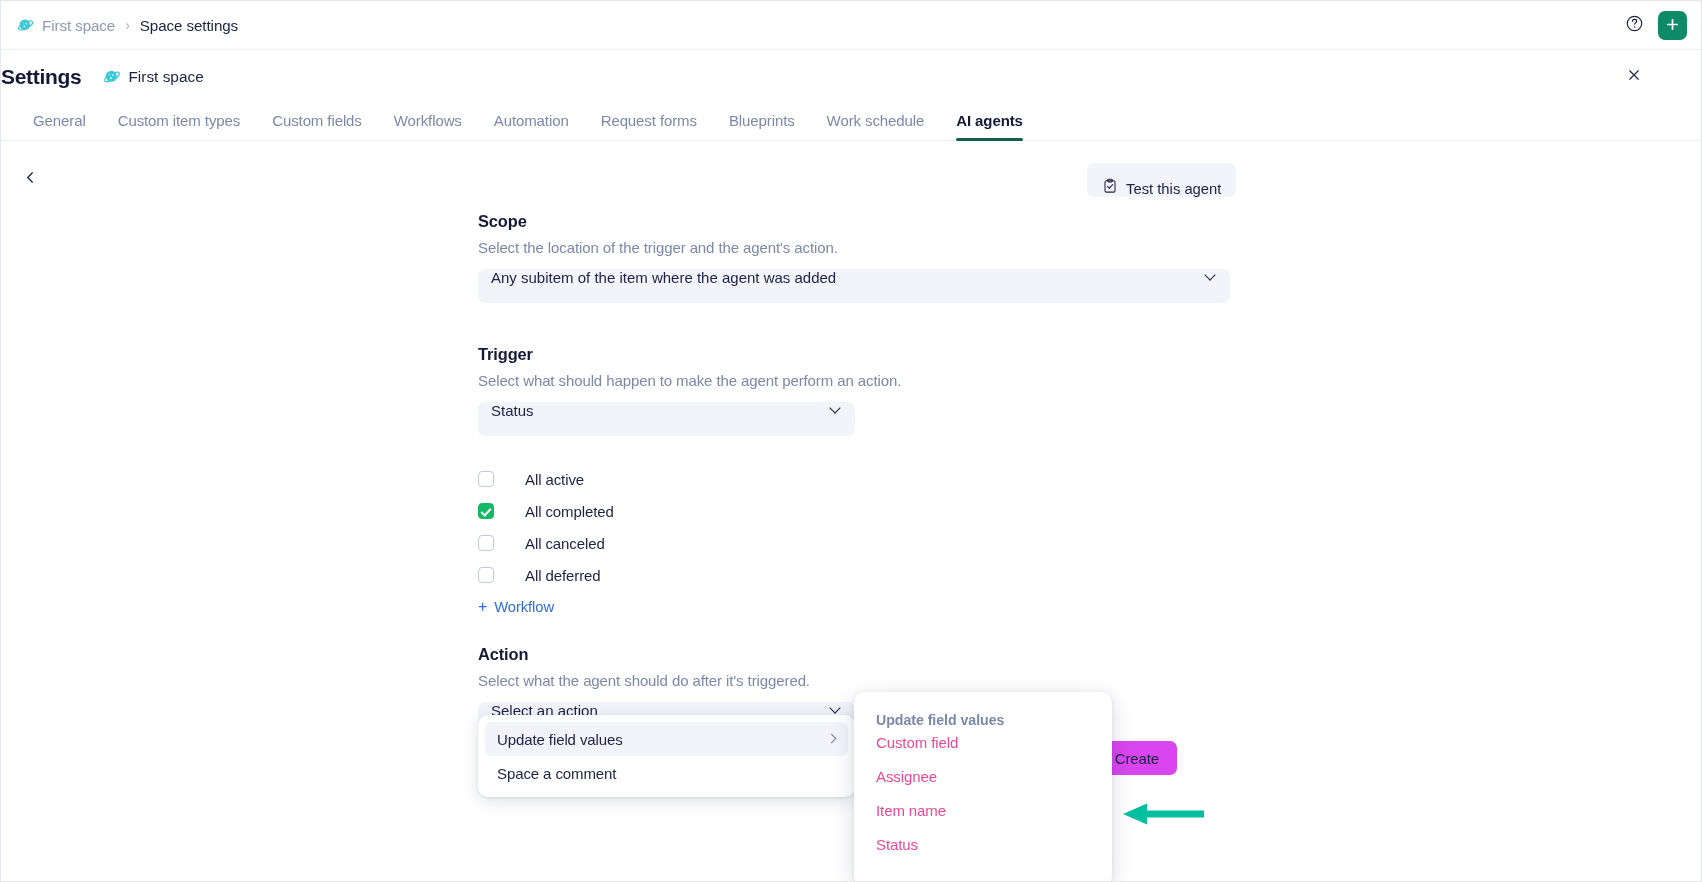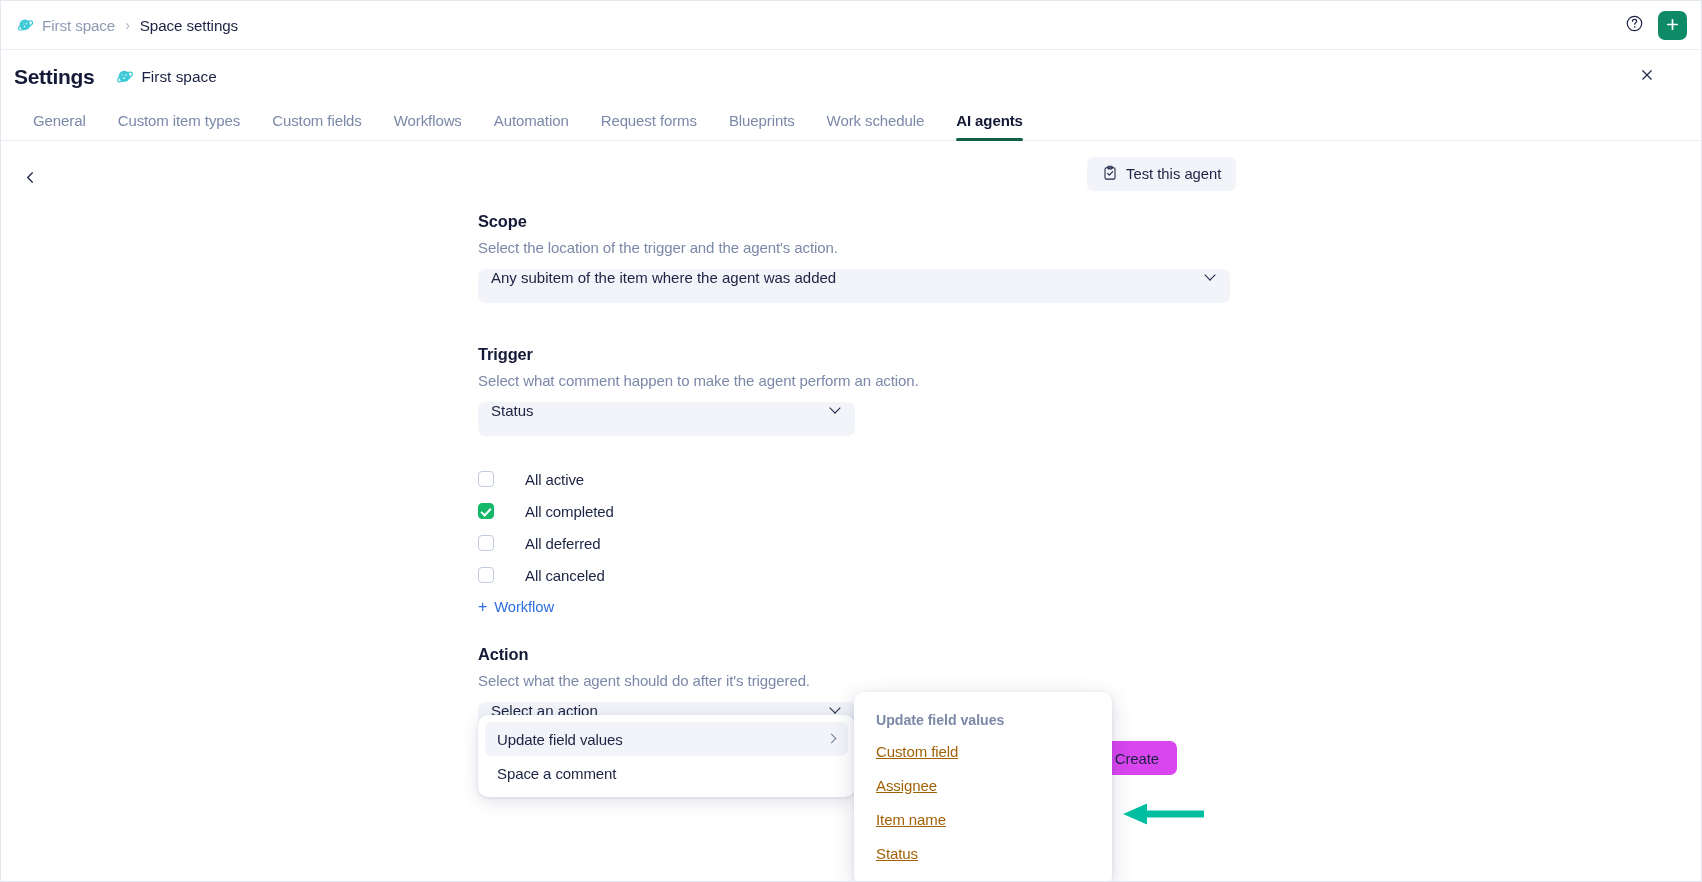--- a/index.html
+++ b/index.html
@@ -31,21 +31,21 @@
     display: flex; align-items: center; justify-content: center;
   }
   .plus-btn {
     width: 29px; height: 29px; border-radius: 7px; background: #0f8a66;
     display: flex; align-items: center; justify-content: center;
     color: #fff; font-size: 21px; line-height: 1; font-weight: 400;
   }
 
   
   .settings-head {
-    position: absolute; left: 13px; top: 49px; width: 1662px; height: 53px;
+    position: absolute; left: 0; top: 49px; width: 1662px; height: 53px;
     display: flex; align-items: center; padding: 0 14px 0 0;
   }
   .settings-title {
     font-size: 21px; font-weight: bold; color: #141a36; letter-spacing: -.3px;
   }
   .settings-space {
     display: flex; align-items: center; gap: 8px; margin-left: 22px;
   }
   .settings-space-name { font-size: 15.4px; color: #1c2243; }
   .close-btn {
@@ -69,23 +69,23 @@
     content: ""; position: absolute; left: 16px; right: 16px; bottom: -1px;
     height: 3px; background: #13604a; border-radius: 2px;
   }
 
   
   .back-arrow {
     position: absolute; left: 14px; top: 163px;
     width: 30px; height: 30px; display: flex; align-items: center; justify-content: center;
   }
   .test-btn {
-    position: absolute; left: 1086px; top: 156px;
+    position: absolute; left: 1086px; top: 162px;
     height: 34px; background: #f2f4f9; border-radius: 7px;
-    display: flex; align-items: center; gap: 8px;
+    display: flex; align-items: flex-end; gap: 8px;
     padding: 0 15px; font-size: 14.8px; color: #1c2243;
   }
 
   .form {
     position: absolute; left: 477px; top: 211px; width: 752px;
   }
   .sec-title {
     font-size: 16.4px; font-weight: bold; color: #141a36; letter-spacing: -.1px;
   }
   .sec-desc {
@@ -162,22 +162,22 @@
     position: absolute; left: 853px; top: 691px; width: 258px;
     background: #fff; border-radius: 10px;
     box-shadow: 0 5px 22px rgba(30,40,80,.16), 0 1px 4px rgba(30,40,80,.10);
     padding: 14px 0 16px 0; z-index: 30;
   }
   .submenu-title {
     font-size: 14.2px; font-weight: bold; color: #7b88a8;
     padding: 6px 22px 6px 22px; letter-spacing: -.05px;
   }
   .submenu-item {
-    height: 34px; display: flex; align-items: center;
-    padding: 0 22px; font-size: 15px; color: #a16207; letter-spacing: -.1px; text-decoration: underline;
+    height: 34px; display: flex; 
+    padding: 0 22px; font-size: 15px; color: #ec4899; letter-spacing: -.1px;
   }
 
   
   .btn-row {
     position: absolute; left: 1030px; top: 740px;
     display: flex; align-items: center; gap: 14px; z-index: 5;
   }
   .btn {
     height: 34px; background: #d946ef; border-radius: 7px;
     display: flex; align-items: center; padding: 0 18px;
@@ -289,42 +289,42 @@
     <div class="select sel-wide">
       <span class="val">Any subitem of the item where the agent was added</span>
       <span class="chev"></span>
     </div>
   </div>
 
   <div class="gap-lg"></div>
 
   <div>
     <div class="sec-title">Trigger</div>
-    <div class="sec-desc">Select what comment happen to make the agent perform an action.</div>
+    <div class="sec-desc">Select what should happen to make the agent perform an action.</div>
     <div class="select sel-narrow">
       <span class="val">Status</span>
       <span class="chev"></span>
     </div>
 
     <div class="check-list">
       <div class="check-row">
         <span class="cbox"></span>
         <span class="check-label">All active</span>
       </div>
       <div class="check-row">
         <span class="cbox checked"></span>
         <span class="check-label">All completed</span>
       </div>
       <div class="check-row">
         <span class="cbox"></span>
-        <span class="check-label">All deferred</span>
+        <span class="check-label">All canceled</span>
       </div>
       <div class="check-row">
         <span class="cbox"></span>
-        <span class="check-label">All canceled</span>
+        <span class="check-label">All deferred</span>
       </div>
       <div class="add-link">
         <span class="pl">+</span>
         <span>Workflow</span>
       </div>
     </div>
   </div>
 
   <div class="gap-md"></div>
 

